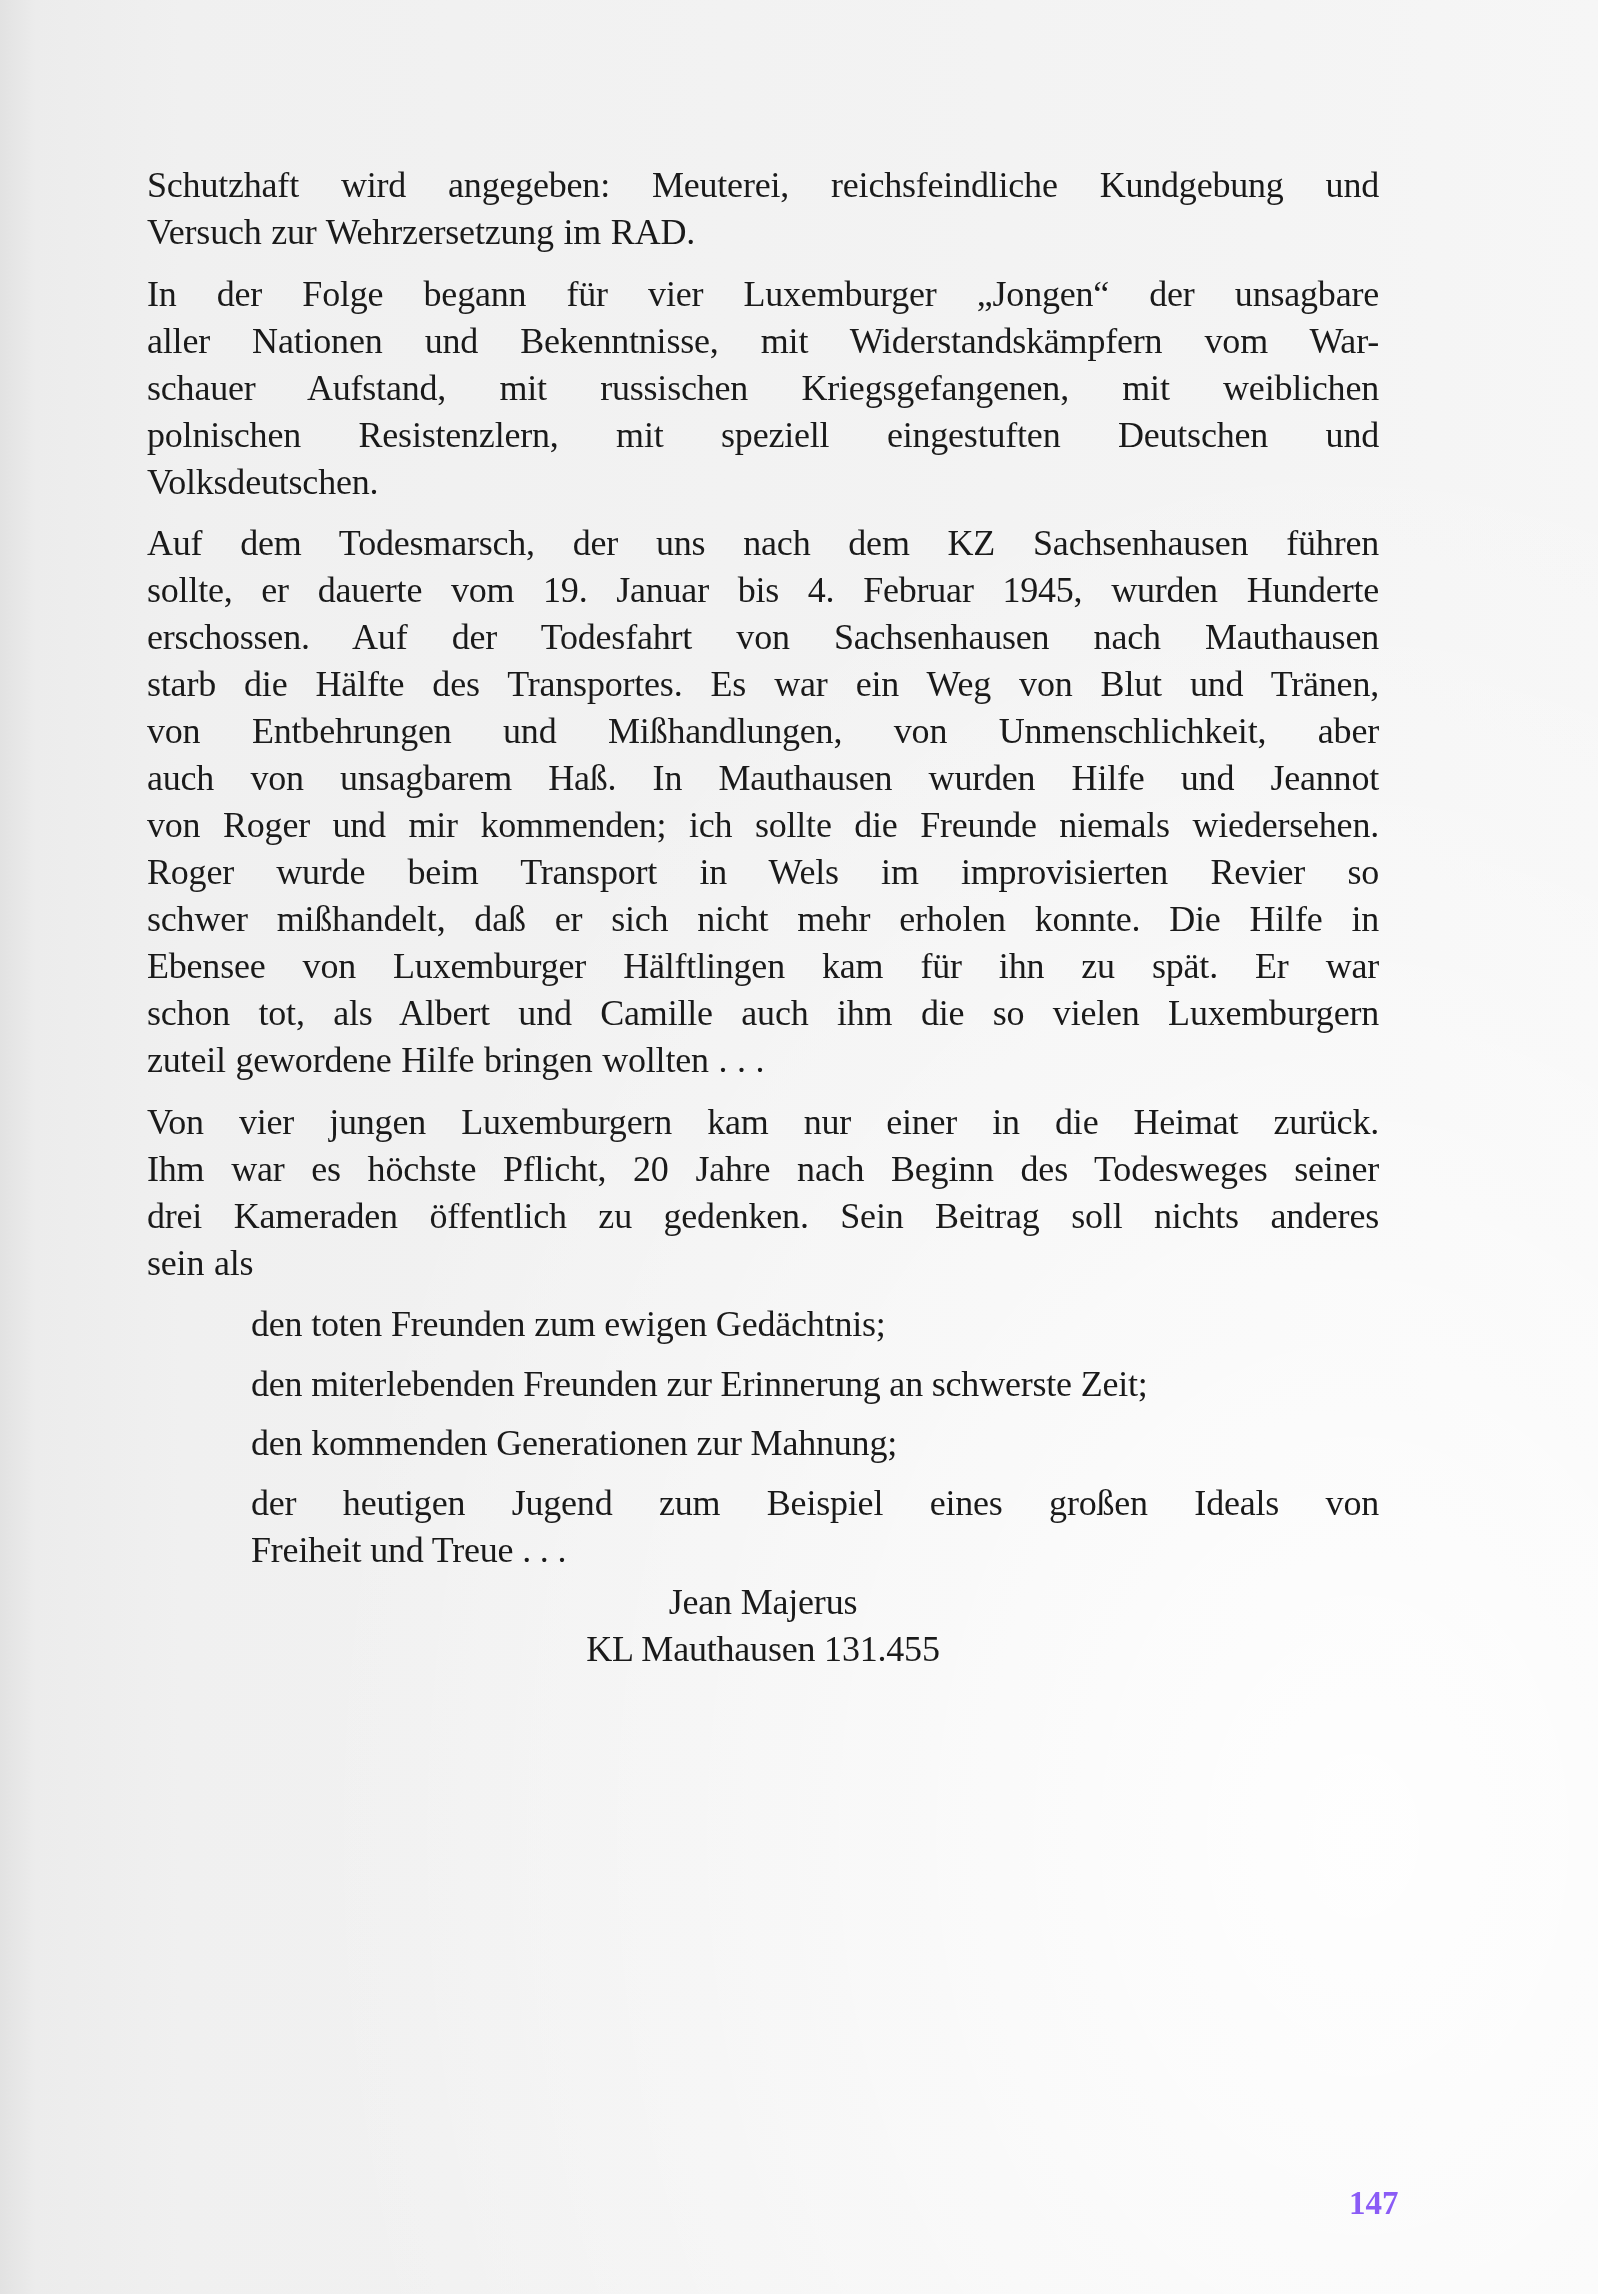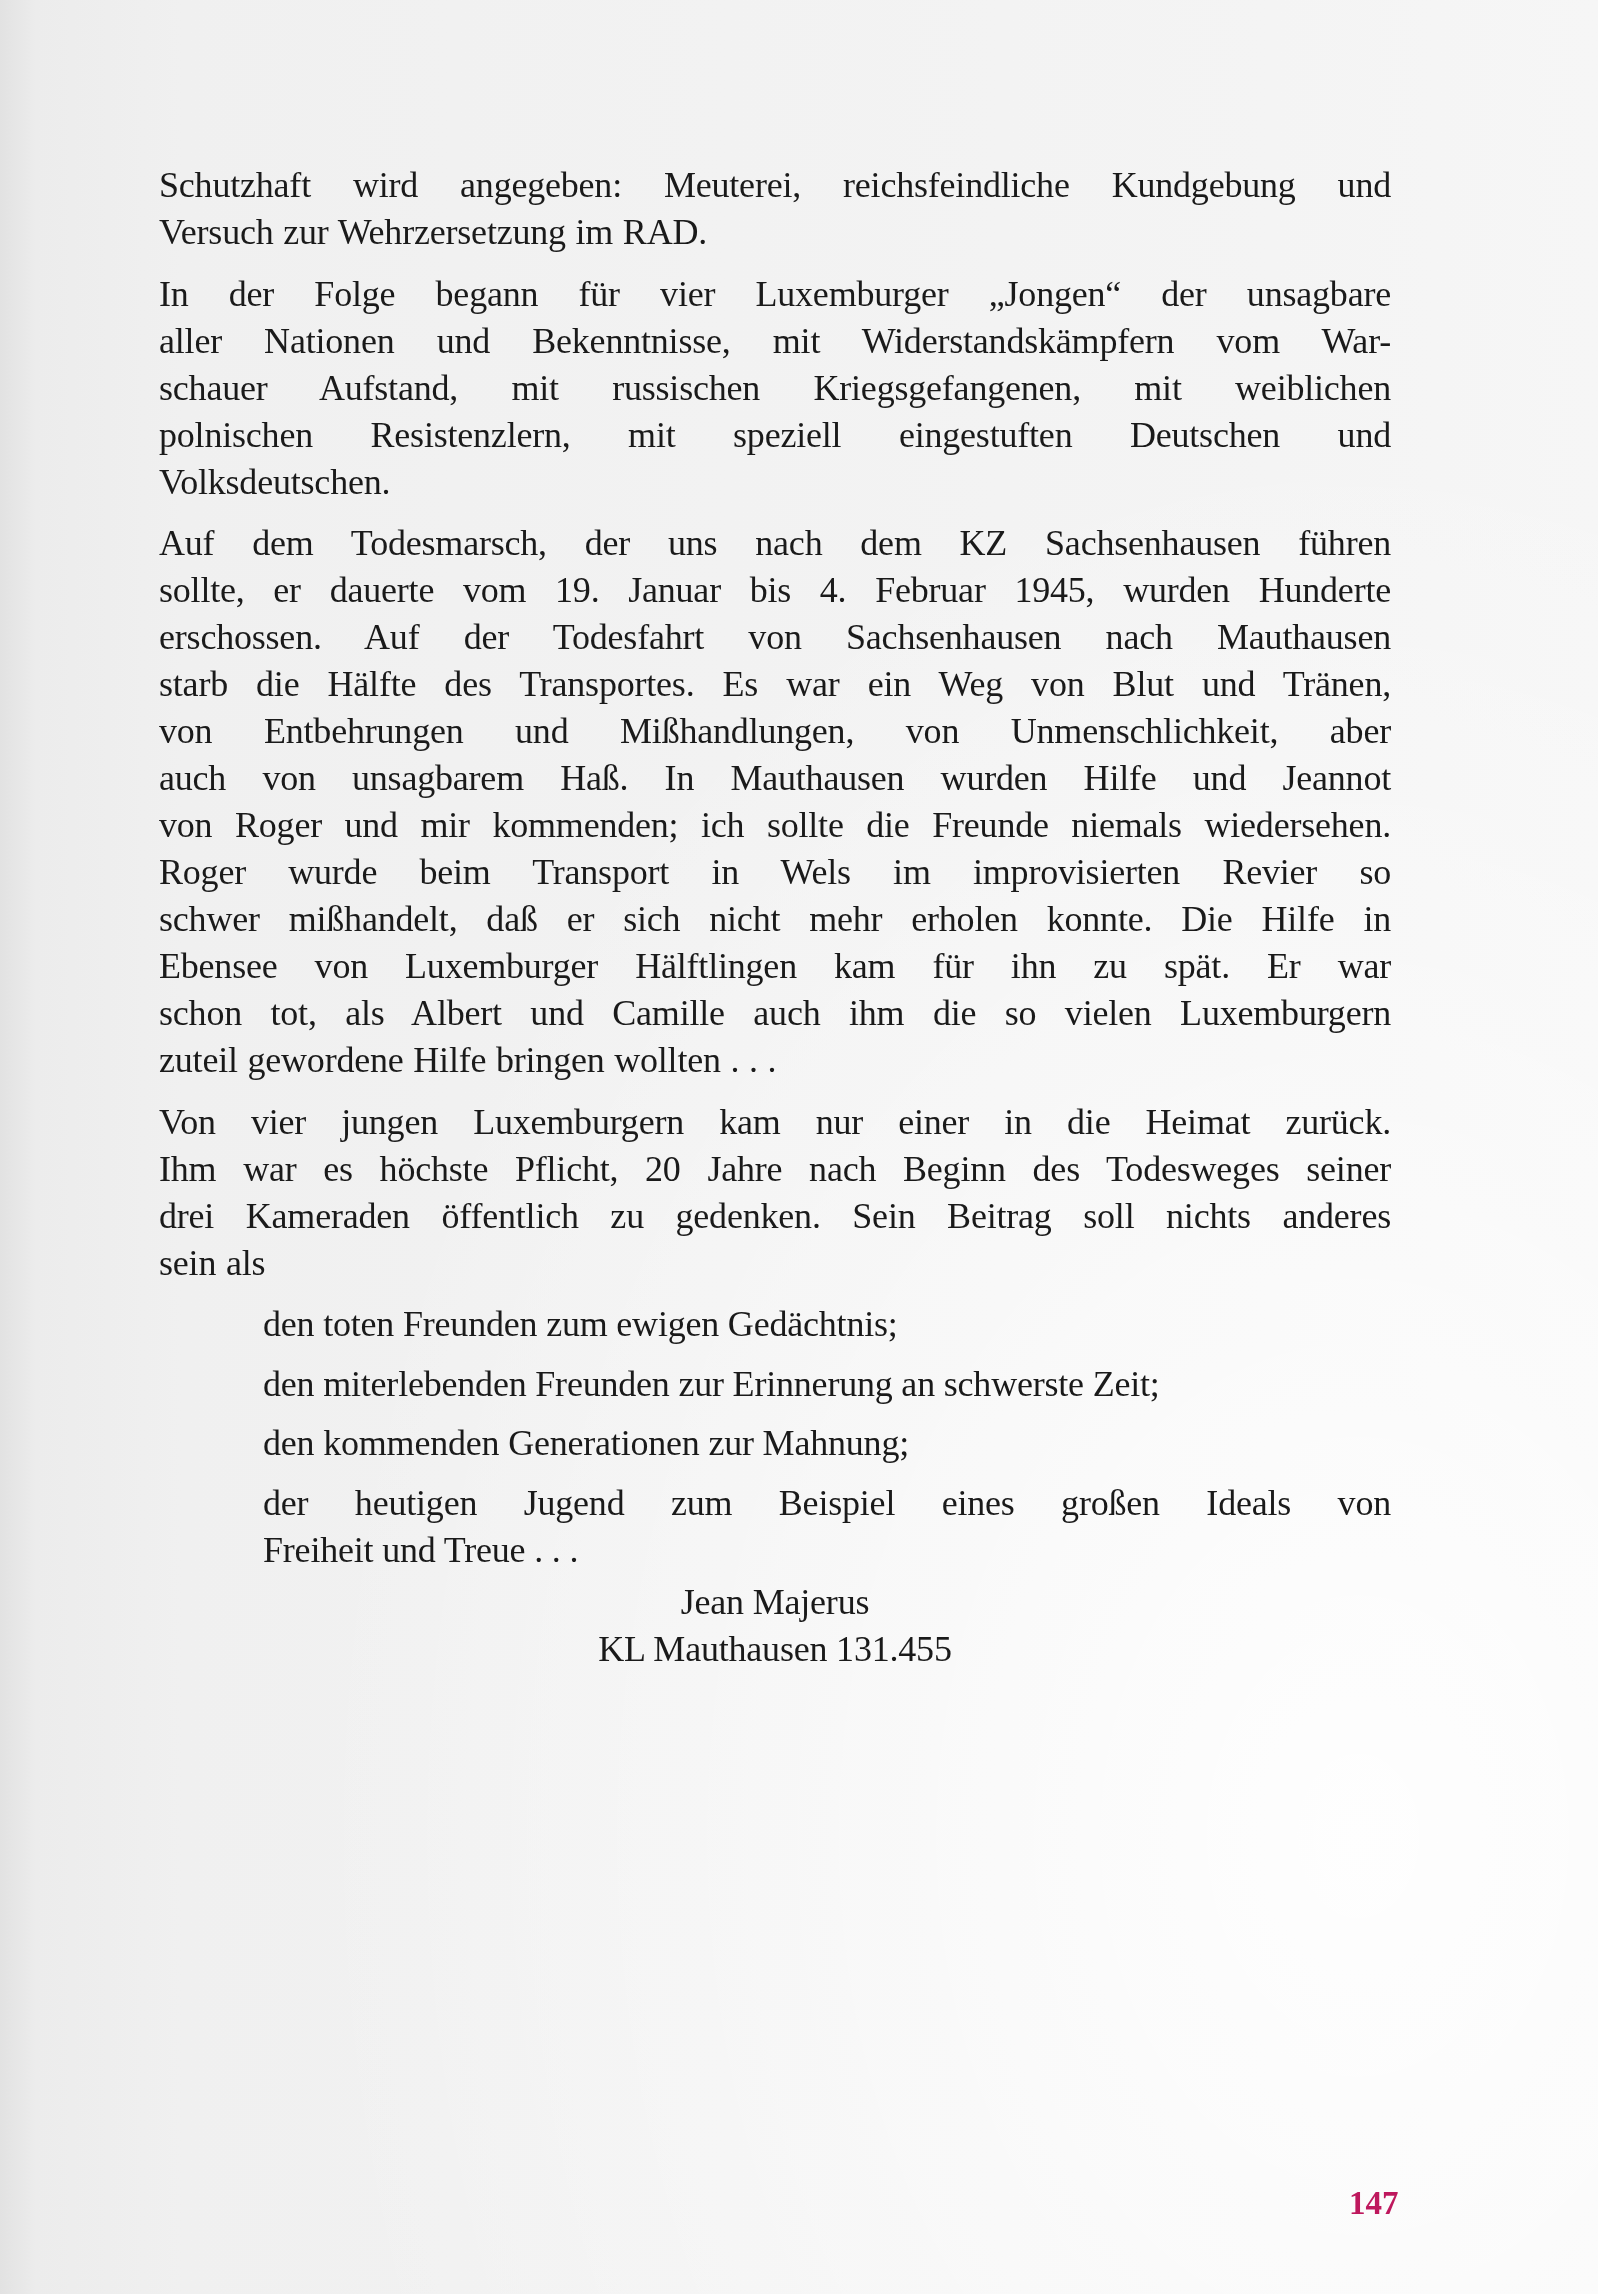--- a/index.html
+++ b/index.html
@@ -13,21 +13,21 @@
       overflow: hidden;
       background: #f1f1f1;
       background-image:
         radial-gradient(ellipse at 85% 80%, rgba(255,255,255,0.9) 0%, rgba(255,255,255,0) 55%),
         linear-gradient(90deg, #e2e2e2 0px, #ececec 36px, #f0f0f0 182px, #f4f4f4 1273px, #f6f6f6 1598px);
       font-family: "Liberation Serif", "DejaVu Serif", serif;
       color: #1a1a1a;
     }
     .page {
       position: absolute;
-      left: 159px;
+      left: 147px;
       top: 162px;
       width: 1232px;
     }
     .para {
       font-size: 36px;
       line-height: 47px;
       text-align: justify;
       margin: 0 0 14.5px 0;
       letter-spacing: -0.2px;
       word-spacing: 0.9px;
@@ -68,21 +68,21 @@
     }
     .signature div {
       display: block;
     }
     .page-number {
       position: absolute;
       left: 1349px;
       top: 2185px;
       font-size: 33px;
       font-weight: bold;
-      color: #be185d;
+      color: #8b5cf6;
       font-family: "Liberation Serif", "DejaVu Serif", serif;
     }
   </style>
 </head>
 <body>
 
 <div class="page">
 
   <div class="para">
     <span class="ln">Schutzhaft wird angegeben: Meuterei, reichsfeindliche Kundgebung und</span>

